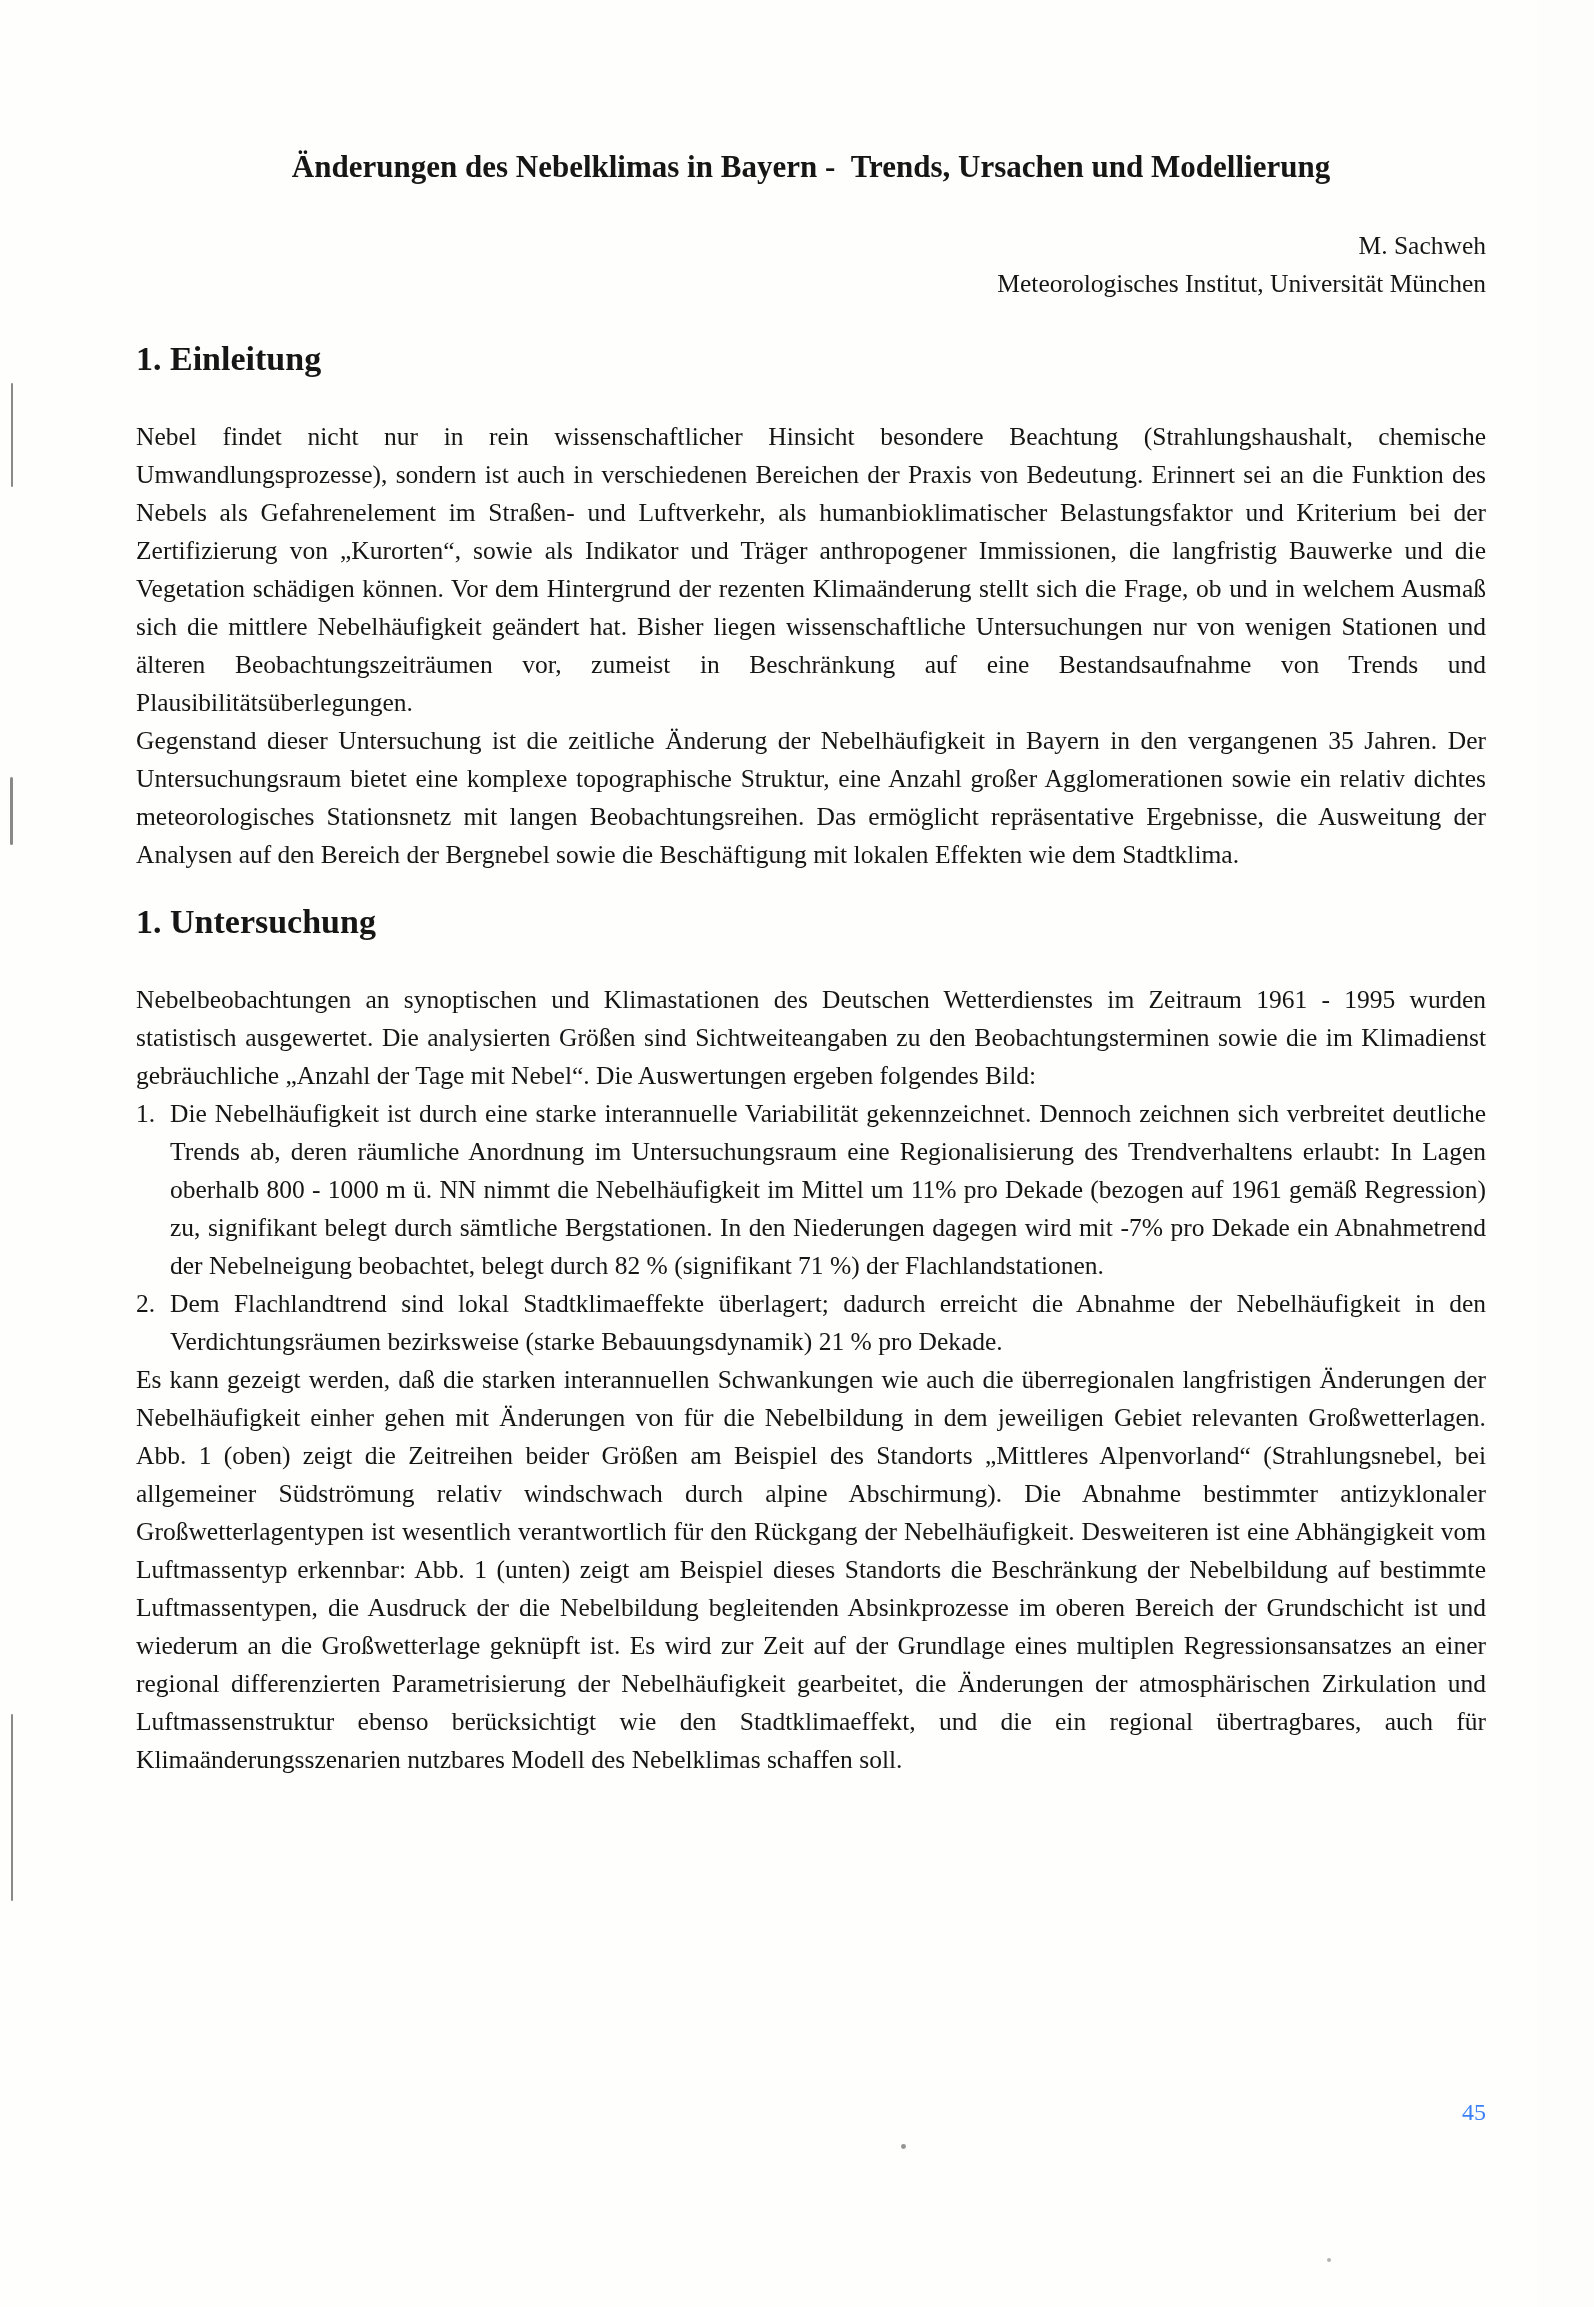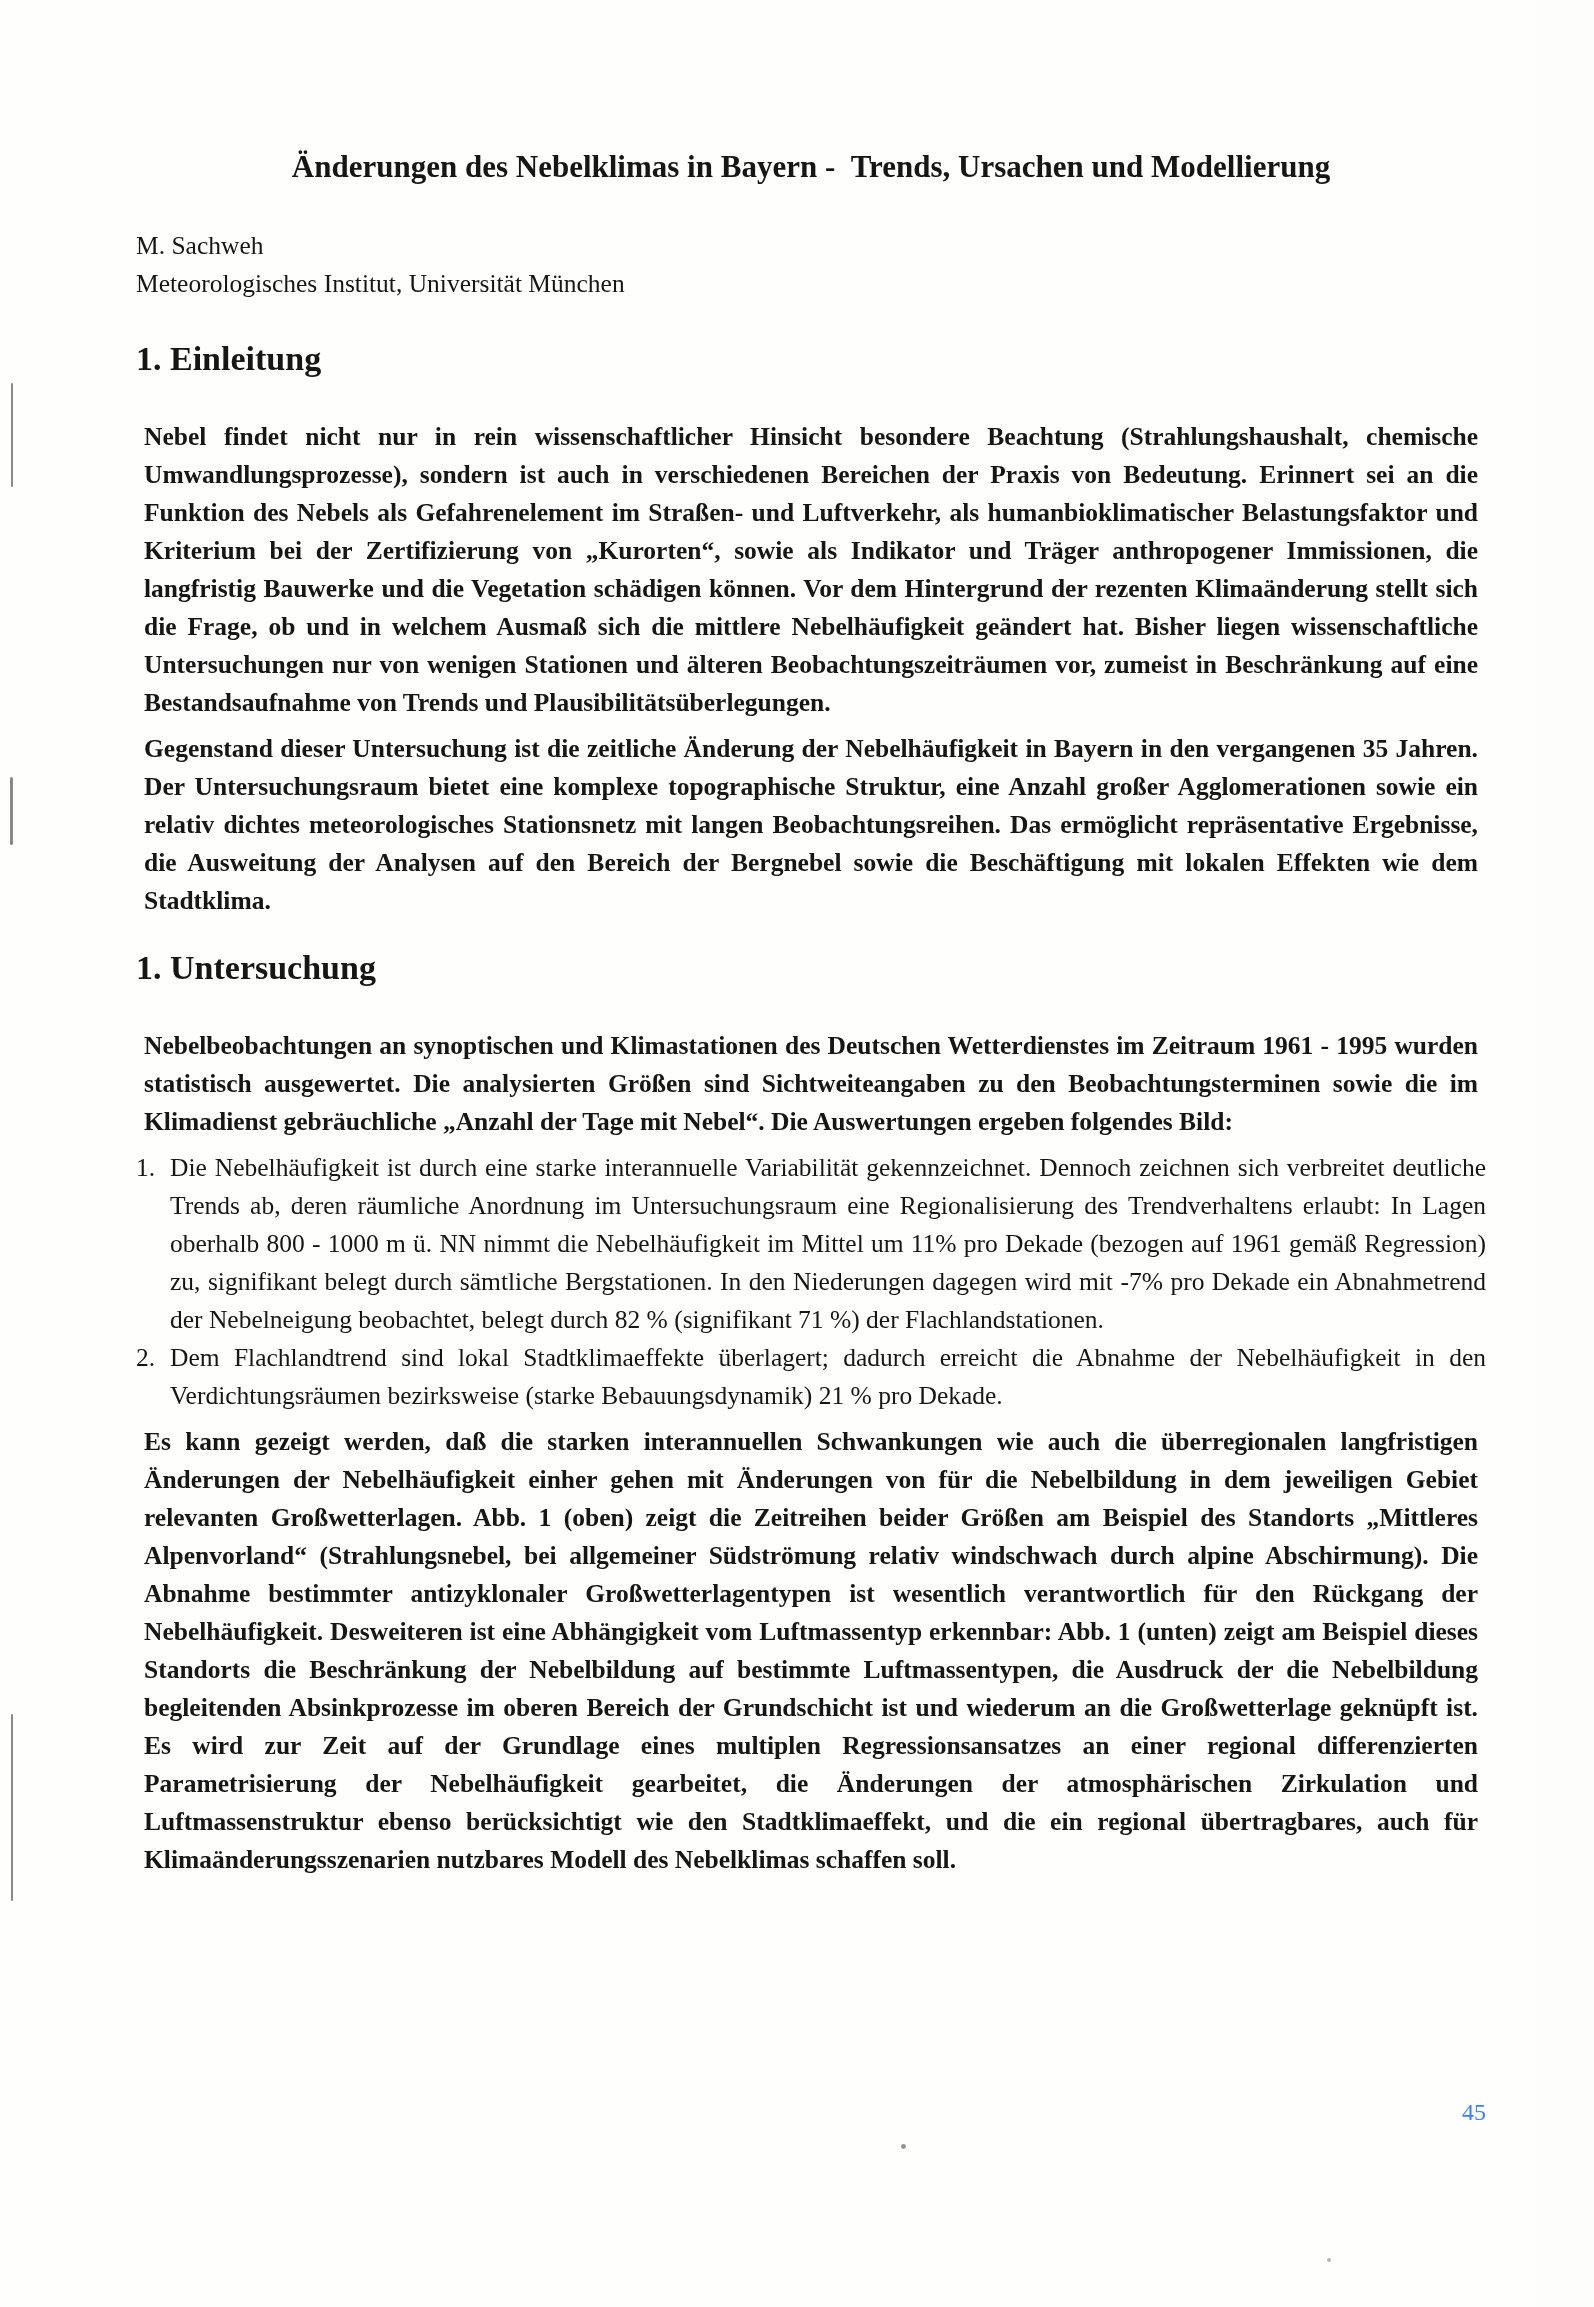--- a/index.html
+++ b/index.html
@@ -21,37 +21,36 @@
     overflow: hidden;
   }
   .title {
     font-size: 31px;
     line-height: 38px;
     font-weight: bold;
     text-align: center;
     margin: 0;
   }
   .center {
-    text-align: left;
+    text-align: right;
     margin: 0;
   }
   .author { margin-top: 41px; }
   .affiliation { margin-top: 0; }
   .section-heading {
     font-size: 34px;
     line-height: 38px;
     font-weight: bold;
     margin: 29px 0 40px 0;
   }
   .section-heading.first { margin-top: 37px; }
   p.body {
-    margin: 8px;
+    margin: 0;
     text-align: justify;
     hyphens: auto;
-    font-weight: bold;
   }
   .list-item {
     position: relative;
     padding-left: 34px;
     text-align: justify;
     hyphens: auto;
   }
   .list-item .marker {
     position: absolute;
     left: 0;

